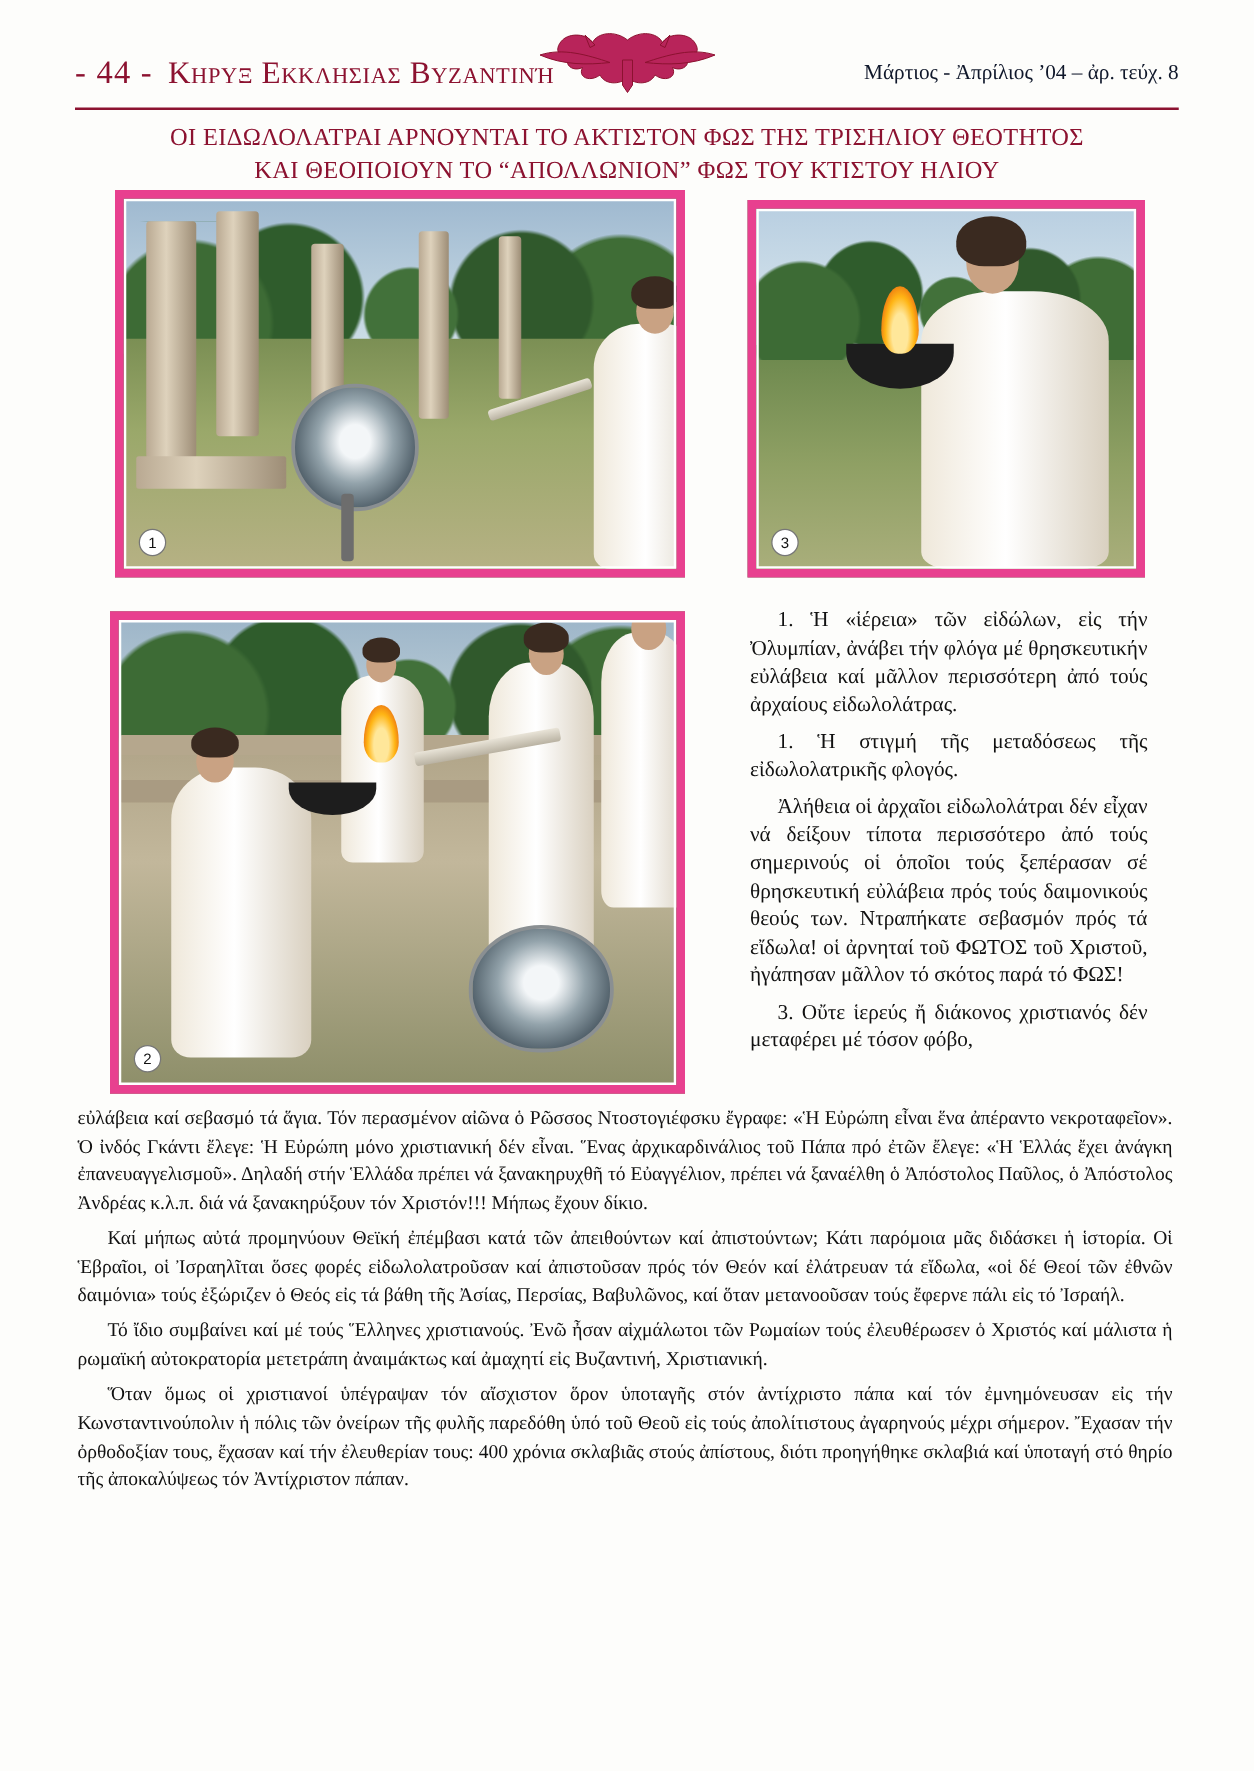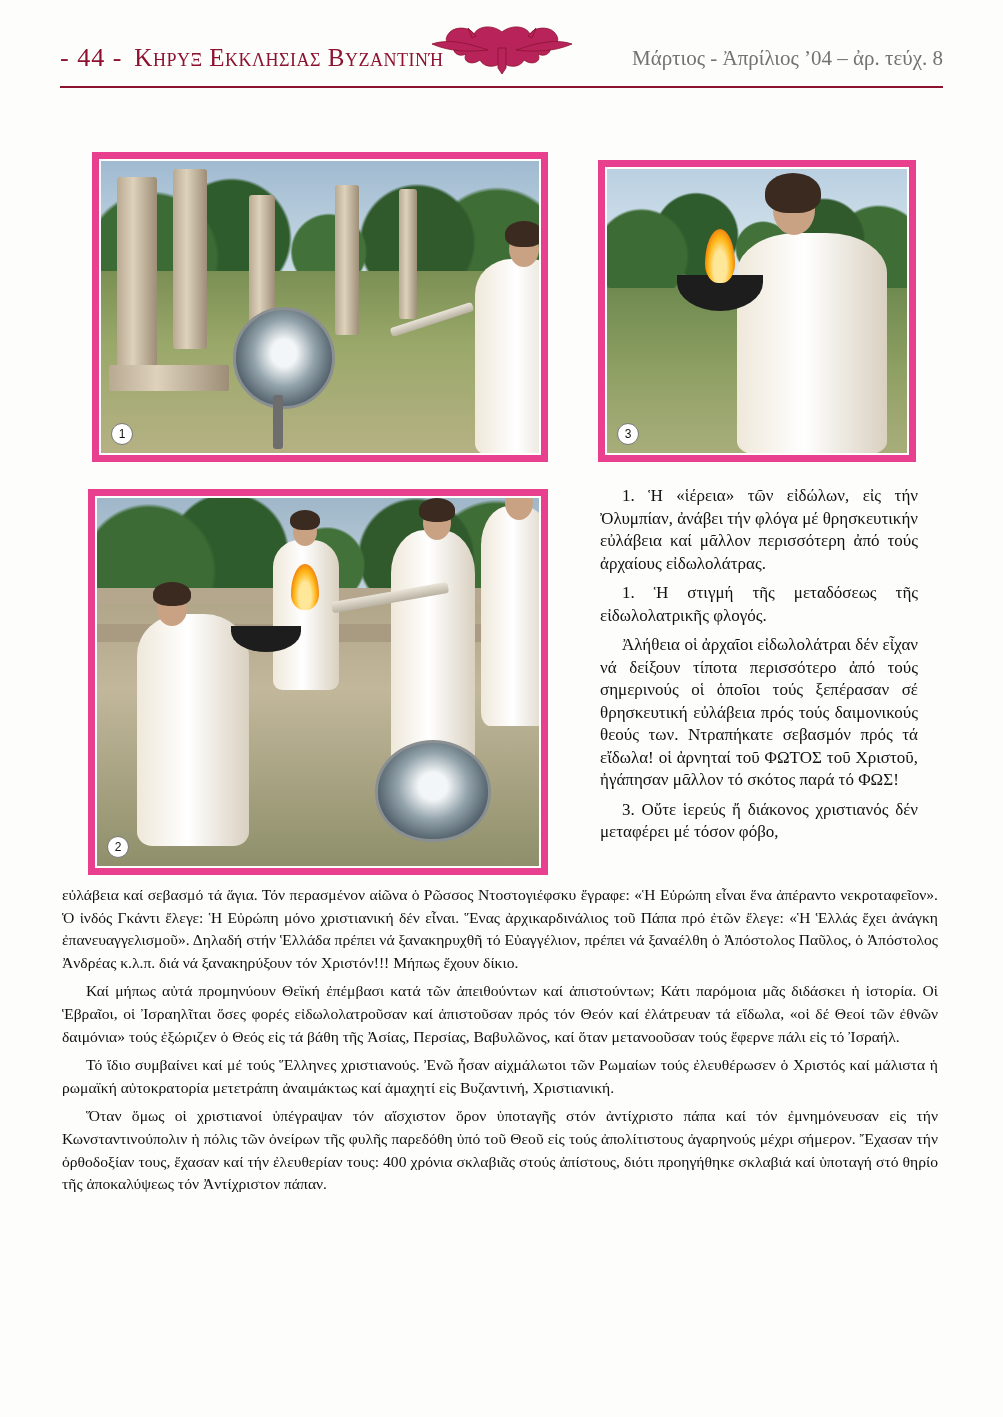--- a/index.html
+++ b/index.html
@@ -48,22 +48,22 @@
     font-family: "Liberation Serif", serif;
   }
   .masthead {
     font-size: 25px;
     color: #8c1230;
     margin-left: 12px;
     font-variant: small-caps;
     letter-spacing: 0.5px;
   }
   .header-right {
-    font-size: 21px;
-    color: #737373;
+    font-size: 17px;
+    color: #0f172a;
     white-space: nowrap;
   }
   .emblem {
     position: absolute;
     left: 50%;
     transform: translateX(-50%);
     top: 18px;
     width: 180px;
     height: 64px;
   }
@@ -235,20 +235,24 @@
         <path d="M64 18 l-8 -8 l4 10 z"></path>
         <path d="M116 18 l8 -8 l-4 10 z"></path>
         <path d="M86 30 h8 v20 l-4 6 l-4 -6 z"></path>
         <path d="M20 26 C 38 20, 58 26, 76 32 C 58 34, 38 34, 20 26 Z"></path>
         <path d="M160 26 C 142 20, 122 26, 104 32 C 122 34, 142 34, 160 26 Z"></path>
       </g>
     </svg>
   </div>
   <div class="rule"></div>
 
+  <div class="article-title">
+    <span>ΟΙ ΕΙΔΩΛΟΛΑΤΡΑΙ ΑΡΝΟΥΝΤΑΙ ΤΟ ΑΚΤΙΣΤΟΝ ΦΩΣ ΤΗΣ ΤΡΙΣΗΛΙΟΥ ΘΕΟΤΗΤΟΣ</span>
+    <span class="line2">ΚΑΙ ΘΕΟΠΟΙΟΥΝ ΤΟ “ΑΠΟΛΛΩΝΙΟΝ” ΦΩΣ ΤΟΥ ΚΤΙΣΤΟΥ ΗΛΙΟΥ</span>
+  </div>
 
   <div class="photo" id="photo1">
     <div class="sky"></div>
     <div class="trees"></div>
     <div class="ground"></div>
     <div class="ruin-col" style="left:18px; top:18px; width:40px; height:190px;"></div>
     <div class="ruin-col" style="left:74px; top:10px; width:34px; height:180px;"></div>
     <div class="ruin-col" style="left:150px; top:36px; width:26px; height:160px;"></div>
     <div class="ruin-col" style="left:236px; top:26px; width:24px; height:150px;"></div>
     <div class="ruin-col" style="left:300px; top:30px; width:18px; height:130px;"></div>

